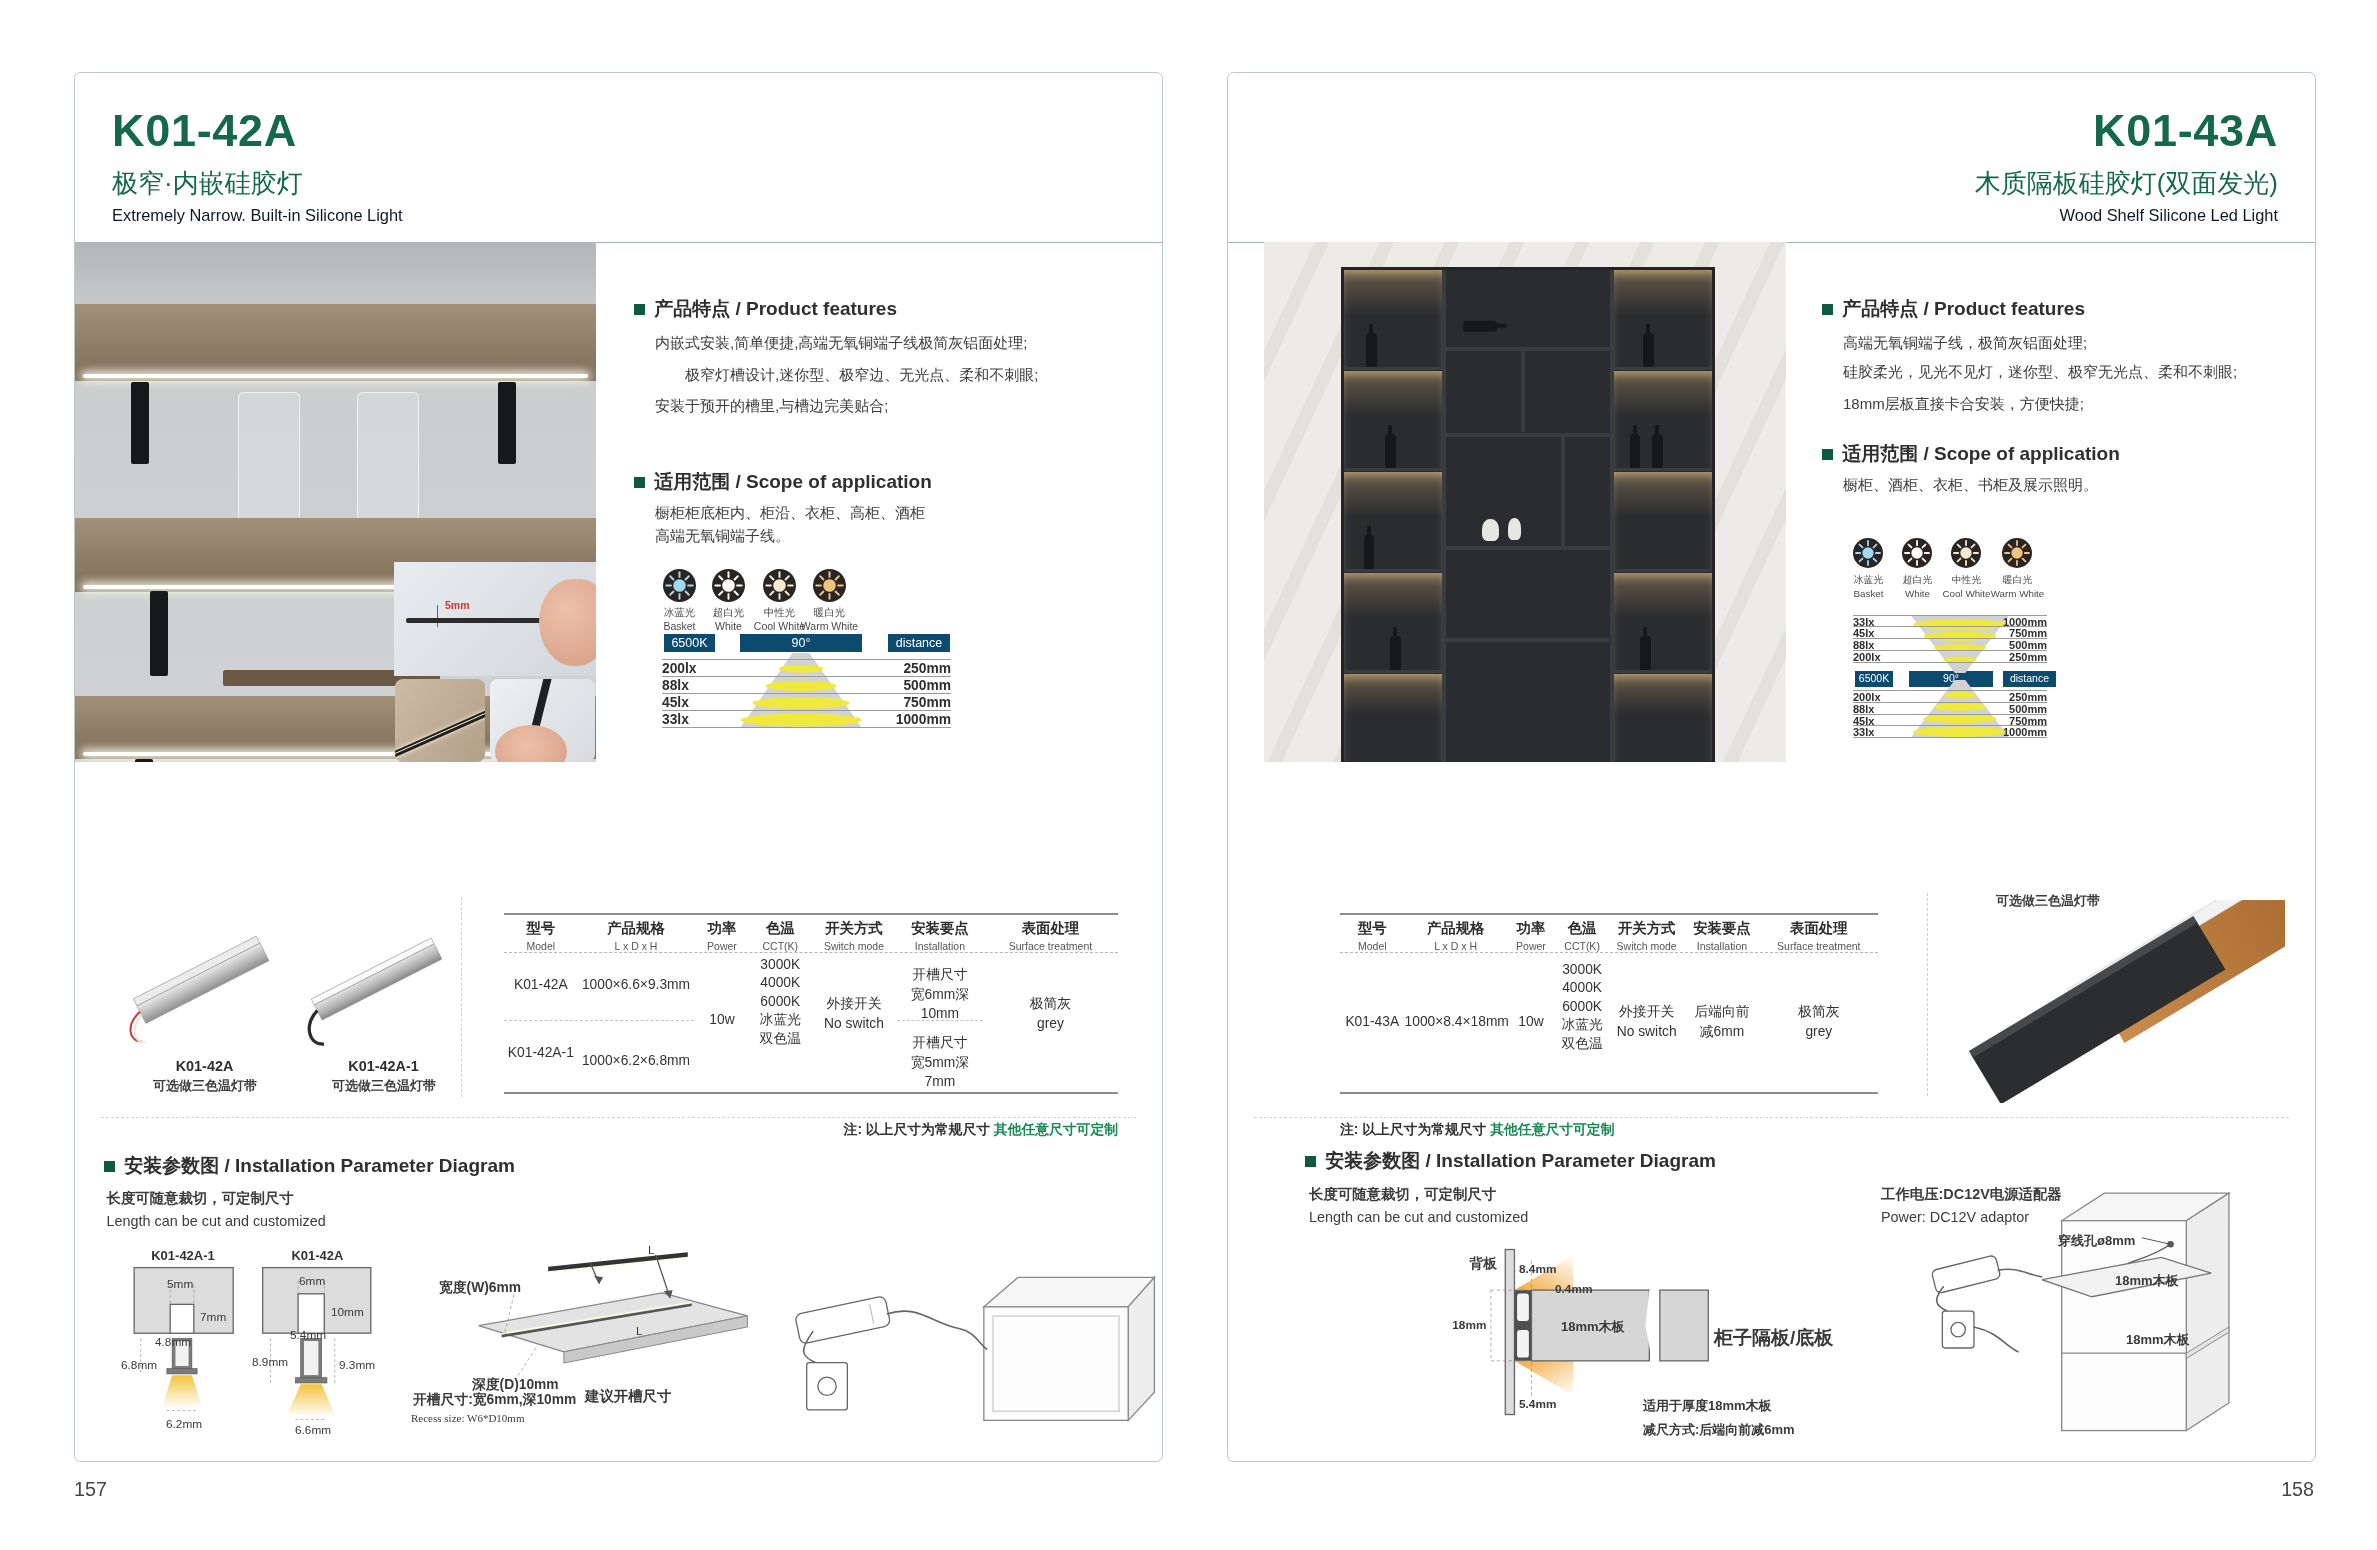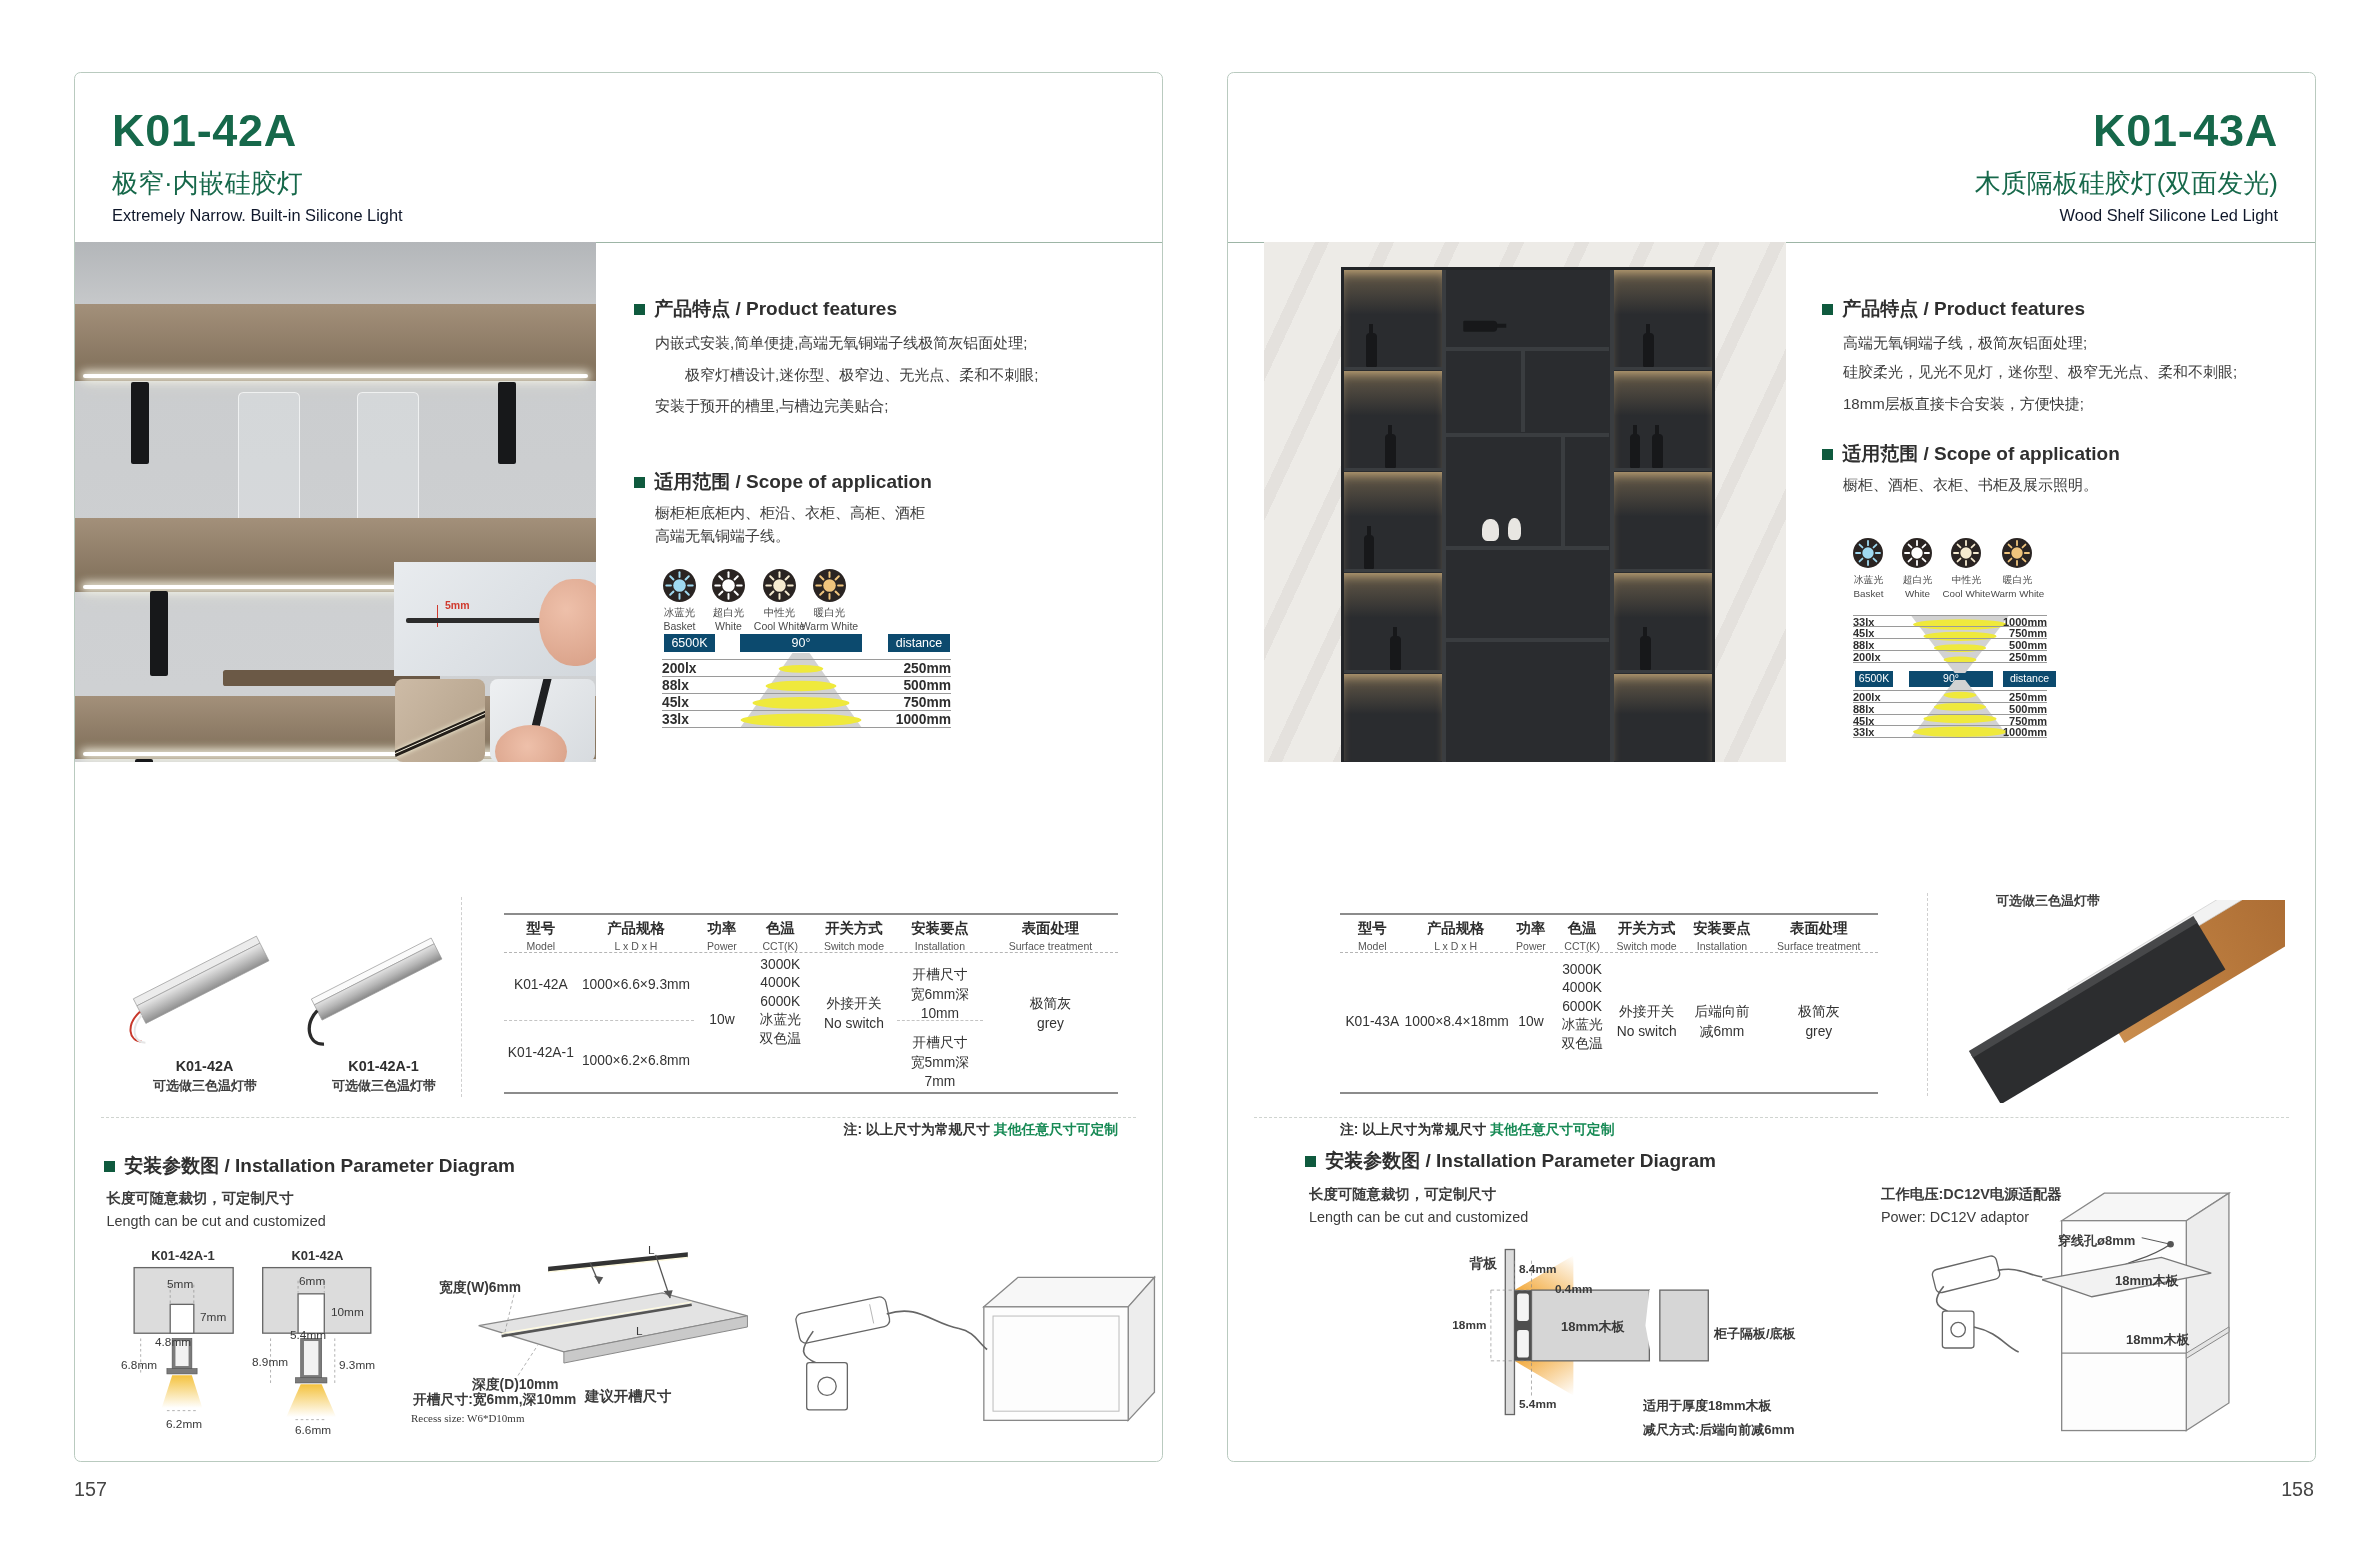--- a/index.html
+++ b/index.html
@@ -772,21 +772,21 @@
         <line x1="60" y1="183" x2="120" y2="183" stroke="#888" stroke-dasharray="5 4"></line>
         <line x1="96" y1="30" x2="96" y2="72" stroke="#888" stroke-dasharray="5 4"></line>
         <line x1="122" y1="30" x2="122" y2="72" stroke="#888" stroke-dasharray="5 4"></line>
         <line x1="122" y1="186" x2="122" y2="240" stroke="#888" stroke-dasharray="5 4"></line>
       </svg>
       <div class="dlab b" style="left:18.4px;top:14.4px;font-size:13.8px;">背板</div>
       <div class="dlab b" style="left:68px;top:21px;">8.4mm</div>
       <div class="dlab b" style="left:104px;top:41px;">0.4mm</div>
       <div class="dlab b" style="left:1.3px;top:77px;">18mm</div>
       <div class="dlab b" style="left:110px;top:77px;font-size:13px;">18mm木板</div>
-      <div class="dlab b" style="left:263px;top:84px;font-size:13px;">柜子隔板/底板</div>
+      <div class="dlab b" style="left:263px;top:84px;font-size:19px;">柜子隔板/底板</div>
       <div class="dlab b" style="left:68px;top:156px;">5.4mm</div>
       <div class="dlab b" style="left:192px;top:156px;font-size:13px;">适用于厚度18mm木板</div>
       <div class="dlab b" style="left:192px;top:180px;font-size:13px;">减尺方式:后端向前减6mm</div>
     </div>
 
     <div class="diag" style="left:692px;top:1175px;width:125px;height:125px;">
       <svg width="125" height="125" viewBox="0 0 190 190">
         <g transform="rotate(-14 70 40)">
             <rect x="20" y="22" width="100" height="36" rx="8" fill="#fff" stroke="#666" stroke-width="2"></rect>
           </g>

